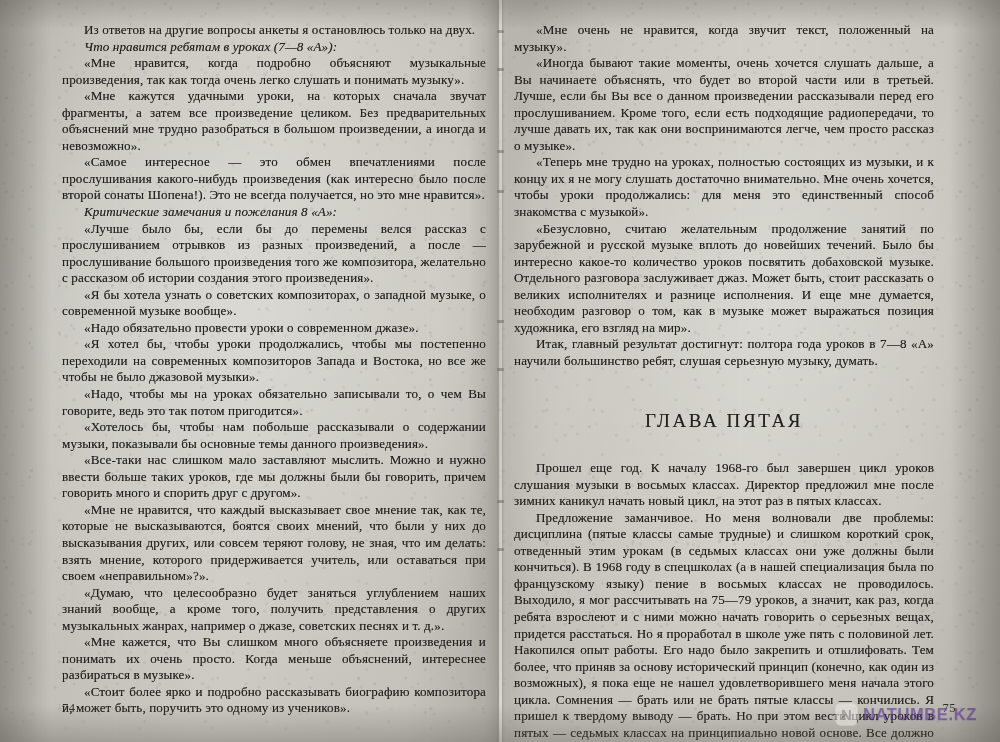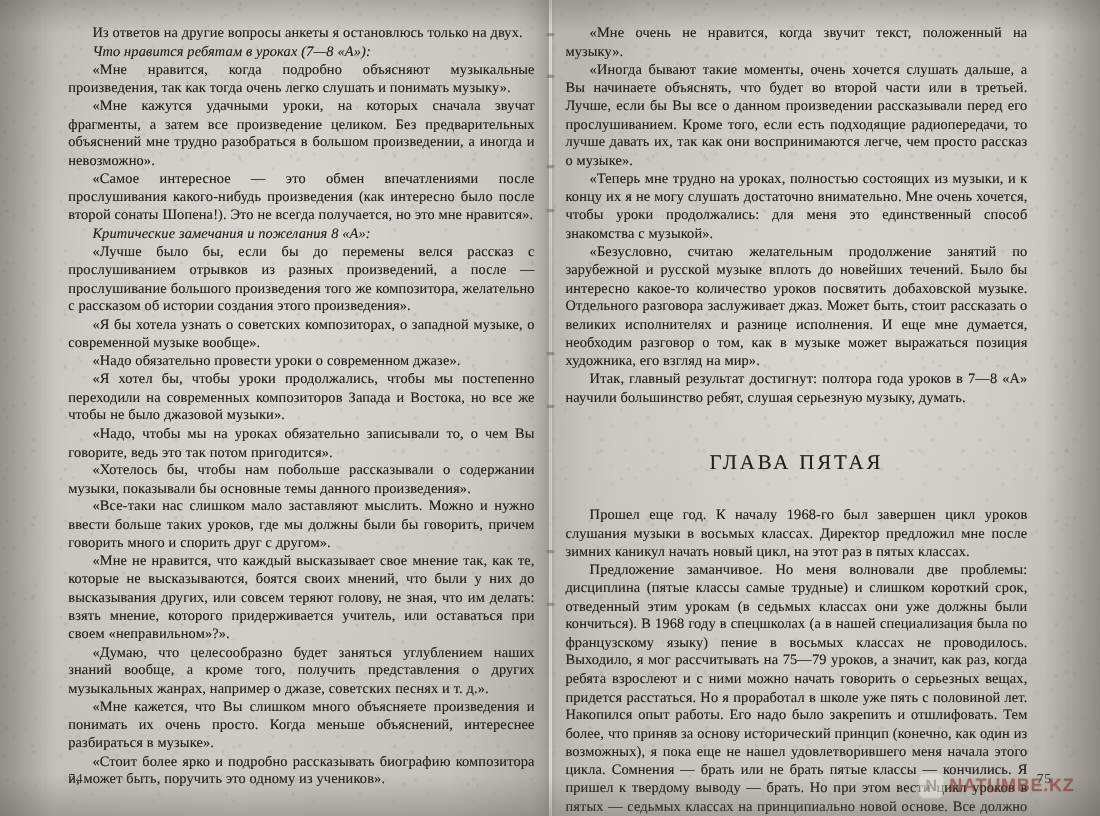--- a/index.html
+++ b/index.html
@@ -175,21 +175,21 @@
     font-size: 15px;
     line-height: 21px;
     text-align: center;
     box-shadow: 0 0 0 1px rgba(255,255,255,.5);
   }
   .wm-text {
     font-family: "Liberation Sans", sans-serif;
     font-size: 16.5px;
     font-weight: bold;
     letter-spacing: .6px;
-    color: #7f1d1d;
+    color: #4c1d95;
     text-shadow: 0 1px 1px rgba(110,108,100,.55);
   }
 
   
   .streaks {
     position: absolute;
     inset: 0;
     pointer-events: none;
     opacity: .25;
     background: repeating-linear-gradient(

